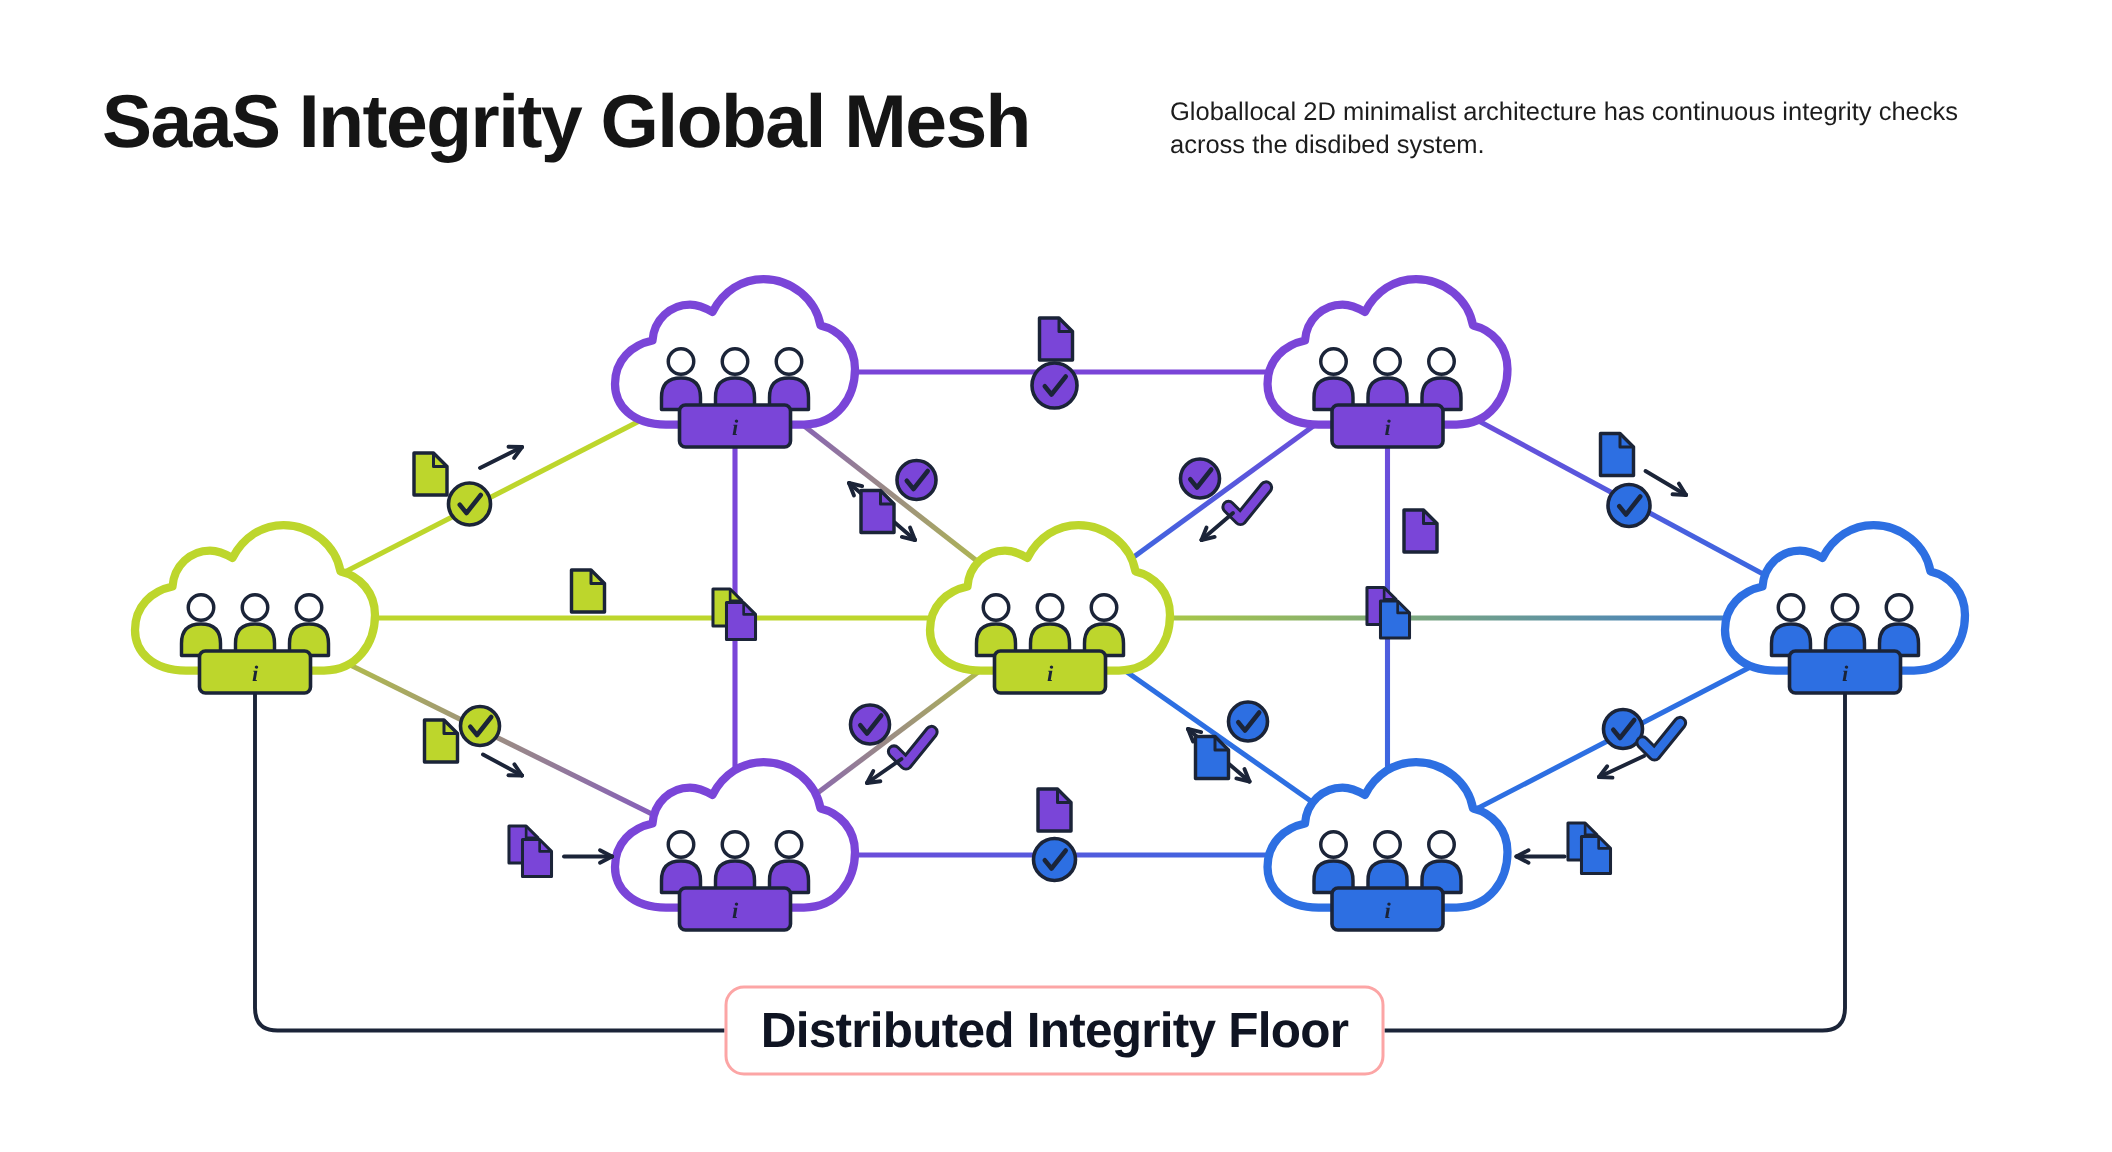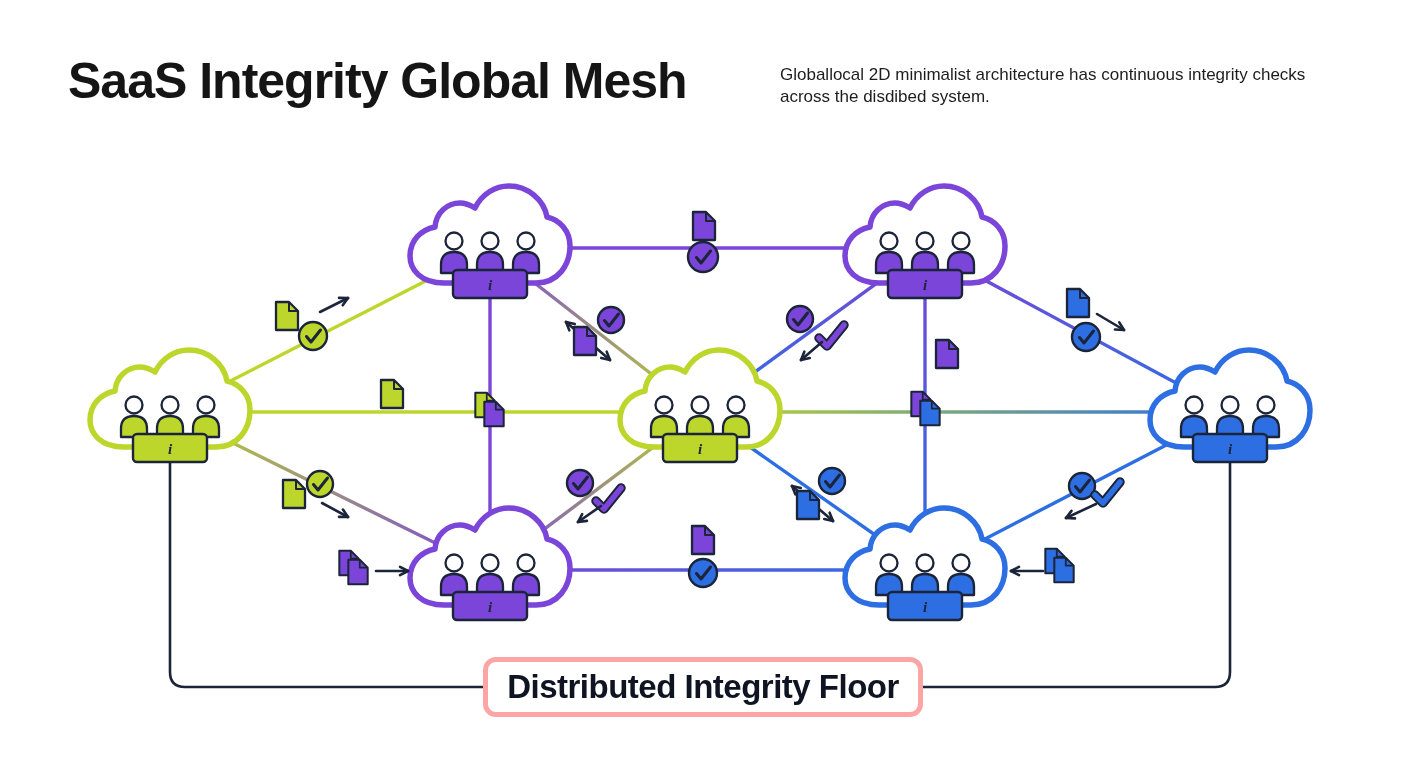--- a/index.html
+++ b/index.html
@@ -4,21 +4,21 @@
 <style>
   html,body{margin:0;padding:0;background:#fff;}
   .canvas{position:relative;width:1396px;height:768px;background:#ffffff;overflow:hidden;
           font-family:"Liberation Sans",sans-serif;}
   .title{position:absolute;left:68px;top:52px;margin:0;font-size:50px;font-weight:700;
          letter-spacing:-1px;color:#151515;}
   .subtitle{position:absolute;left:780px;top:64px;width:545px;margin:0;font-size:17px;
             line-height:1.3;color:#1d1d1d;}
   #mesh{position:absolute;left:0;top:0;}
   .floor-box{position:absolute;left:483px;top:657px;width:440px;height:60px;box-sizing:border-box;
-             background:#ffffff;border:5px solid #fca5a5;border-radius:13px;
+             background:#ffffff;border:2px solid #fca5a5;border-radius:13px;
              display:flex;align-items:center;justify-content:center;}
   .floor-box span{font-size:33px;font-weight:700;color:#0f1422;letter-spacing:-0.5px;}
 </style>
 </head>
 <body>
 
 <div class="canvas">
   <h1 class="title">SaaS Integrity Global Mesh</h1>
   <p class="subtitle">Globallocal 2D minimalist architecture has continuous integrity checks across the disdibed system.</p>
   <svg id="mesh" width="1408" height="768" viewBox="0 0 1408 768">

